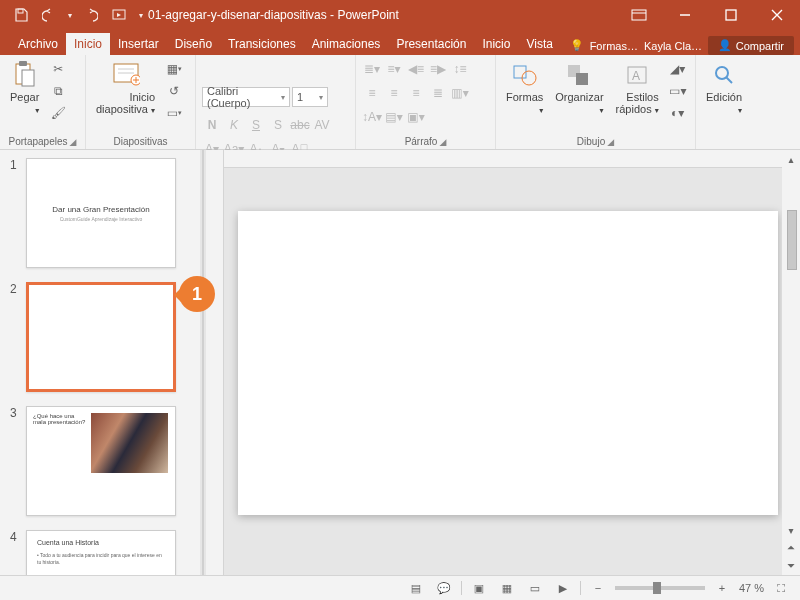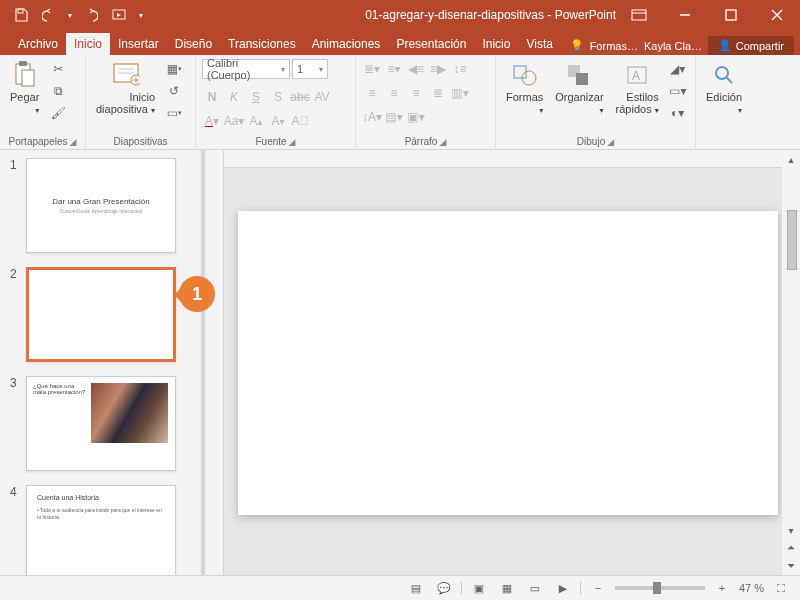--- a/index.html
+++ b/index.html
@@ -2,21 +2,21 @@
 <html><head>
 <meta charset="utf-8">
 <style>
 * { margin:0; padding:0; box-sizing:border-box; font-family:"Segoe UI",Arial,sans-serif; }
 body { width:800px; height:600px; background:#f3f3f3; overflow:hidden; position:relative; }
 
 
 .titlebar { height:30px; background:#b7472a; color:#fff; display:flex; align-items:center; font-size:12px; }
 .titlebar .qat { display:flex; align-items:center; padding-left:8px; gap:2px; }
 .titlebar .qat .qbtn { width:26px; height:26px; display:flex; align-items:center; justify-content:center; color:#fff; opacity:.9; }
-.titlebar .title { flex:1; text-align:right; font-size:12px; }
+.titlebar .title { flex:1; text-align:left; font-size:12px; }
 .titlebar .winctrl { display:flex; }
 .titlebar .winctrl .wbtn { width:46px; height:30px; display:flex; align-items:center; justify-content:center; color:#fff; }
 
 
 .tabs { height:25px; background:#b7472a; display:flex; align-items:flex-end; padding-left:10px; color:#fff; font-size:12px; }
 .tabs .tab { padding:4px 8px; cursor:pointer; }
 .tabs .tab.active { background:#f3f3f3; color:#b7472a; }
 .tabs .spacer { flex:1; }
 .tabs .right { display:flex; align-items:center; gap:6px; padding-right:6px; font-size:11px; }
 .tabs .right .share { background:#8f3820; padding:3px 10px; border-radius:2px; display:flex; align-items:center; gap:4px; }
@@ -27,34 +27,34 @@
 .group-label { font-size:10px; color:#666; text-align:center; padding-top:2px; display:flex; justify-content:center; align-items:center; gap:2px; }
 .group-body { display:flex; align-items:flex-start; gap:4px; flex:1; }
 
 .bigbtn { display:flex; flex-direction:column; align-items:center; justify-content:flex-start; font-size:11px; color:#444; padding:2px 4px; gap:2px; }
 .bigbtn .icon { width:28px; height:28px; display:flex; align-items:center; justify-content:center; }
 .bigbtn .lbl { text-align:right; line-height:1.1; }
 
 .smallbtns { display:flex; flex-direction:column; gap:2px; }
 .smallbtn { width:22px; height:20px; display:flex; align-items:center; justify-content:center; color:#666; font-size:12px; }
 
-.font-row { display:flex; gap:2px; align-items:center; margin-bottom:4px; }
+.font-row { display:flex; gap:2px; align-items:center; margin-bottom:4px;margin-top:28px; }
 .font-sel { height:20px; border:1px solid #c8c8c8; background:#fff; font-size:11px; padding:0 4px; display:flex; align-items:center; justify-content:space-between; color:#555; }
 .font-name { width:88px; }
 .font-size { width:36px; }
 .icnrow { display:flex; gap:2px; }
 .icn { width:20px; height:20px; display:flex; align-items:center; justify-content:center; color:#bbb; font-size:12px; }
 
 
 .editor { display:flex; height:425px; background:#e6e6e6; }
 .thumbs { width:200px; background:#f3f3f3; overflow:hidden; position:relative; }
 .thumbs-inner { padding:8px 4px 8px 10px; }
 .thumb-row { display:flex; align-items:flex-start; gap:6px; margin-bottom:14px; }
 .thumb-num { font-size:12px; color:#555; width:10px; }
-.thumb { width:150px; height:95px; background:#fff; border:1px solid #ccc; box-shadow:0 1px 2px rgba(0,0,0,.1); position:relative; overflow:hidden; }
+.thumb { width:150px; height:110px; background:#fff; border:1px solid #ccc; box-shadow:0 1px 2px rgba(0,0,0,.1); position:relative; overflow:hidden; }
 .thumb.selected { border:3px solid #e8703f; }
 .thumb .tline { font-size:7px; color:#444; }
 
 .splitter { width:6px; background:#e6e6e6; position:relative; }
 .splitter::after { content:""; position:absolute; left:2px; top:0; bottom:0; width:2px; background:#d0d0d0; }
 
 .canvas-area { flex:1; background:#e6e6e6; display:flex; align-items:center; justify-content:center; position:relative; }
 .ruler-v { position:absolute; left:0; top:0; bottom:0; width:18px; background:#f3f3f3; border-right:1px solid #d4d4d4; }
 .ruler-h { position:absolute; left:18px; right:18px; top:0; height:18px; background:#f3f3f3; border-bottom:1px solid #d4d4d4; }
 .slide { width:540px; height:304px; background:#fff; box-shadow:0 2px 8px rgba(0,0,0,.25); margin-left:10px; }

